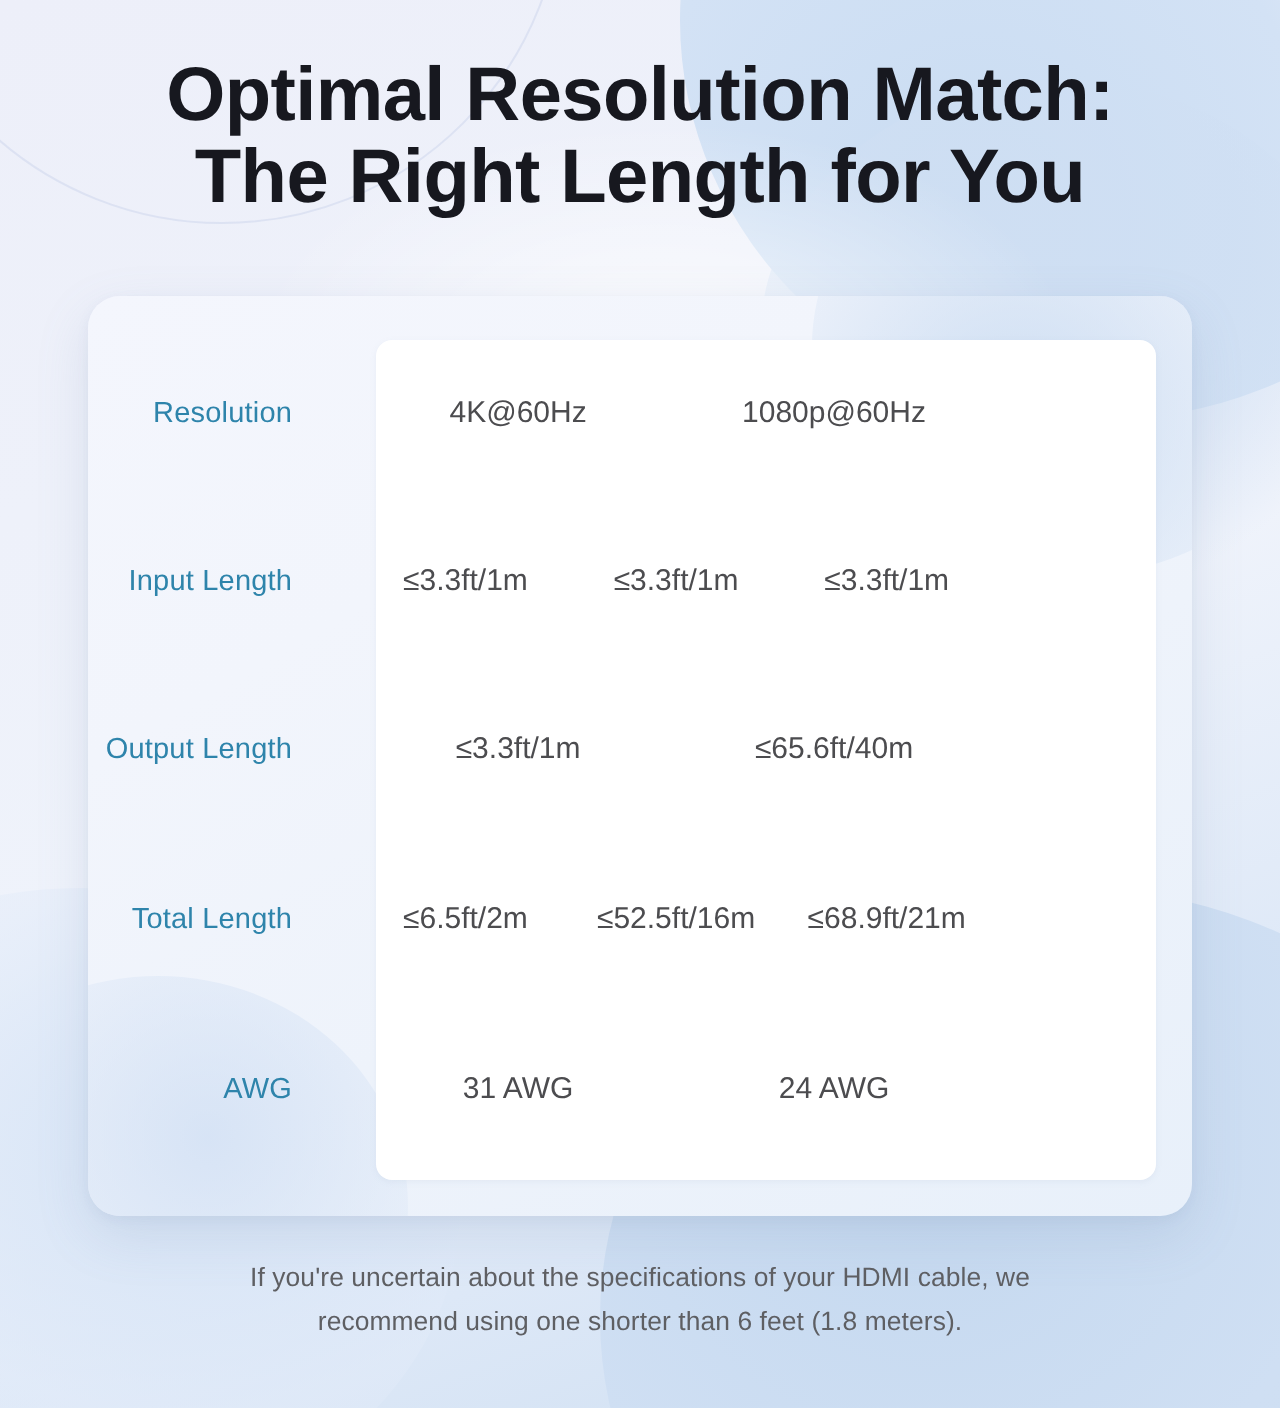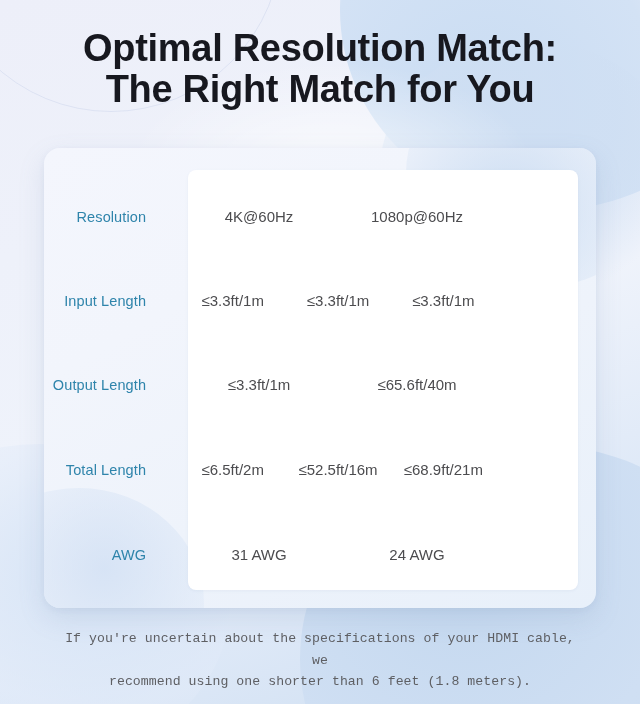--- a/index.html
+++ b/index.html
@@ -159,21 +159,21 @@
     box-shadow: 0 1px 3px rgba(140,158,190,0.10);
     z-index: 1;
   }
   .spec-row {
     position: absolute;
     left: 0;
     width: 452px;
     height: 30px;
     z-index: 2;
     display: flex;
-    align-items: flex-end;
+    align-items: flex-start;
     gap: 16px;
   }
   .row-label {
     width: 144px;        
     padding-right: 18px;
     box-sizing: border-box;
     text-align: right;
     font-size: 14.5px;
     line-height: 20px;
     color: #2e84ab;
@@ -196,21 +196,20 @@
   .row-values { margin-left: 0px; width: 390px; }
 
   
   #footer-note {
     position: absolute;
     left: 60px;
     top: 628px;
     width: 520px;
     text-align: center;
     z-index: 4;
-    font-family: Liberation Mono, monospace;
   }
   .footer-line {
     display: block;
     font-size: 13.2px;
     line-height: 21.5px;
     color: #5e5f63;
     letter-spacing: 0.05px;
   }
 </style>
 </head>
@@ -221,21 +220,21 @@
   <div class="bg-blob" id="blob-arc"></div>
   <div class="bg-blob" id="blob-arc2"></div>
   <div class="bg-blob" id="blob-topright"></div>
   <div class="bg-blob" id="blob-topright2"></div>
   <div class="bg-blob" id="blob-bottomright"></div>
   <div class="bg-blob" id="blob-bottomleft"></div>
   <div class="bg-blob" id="blob-center-glow"></div>
 
   <div id="title-block">
     <span class="title-line">Optimal Resolution Match:</span>
-    <span class="title-line">The Right Match for You</span>
+    <span class="title-line">The Right Length for You</span>
   </div>
 
   <div id="spec-card">
 
     <div id="spec-table">
 
       <div id="value-panel"></div>
 
       <div class="spec-row" style="top:49px">
         <div class="row-label">Resolution</div>

